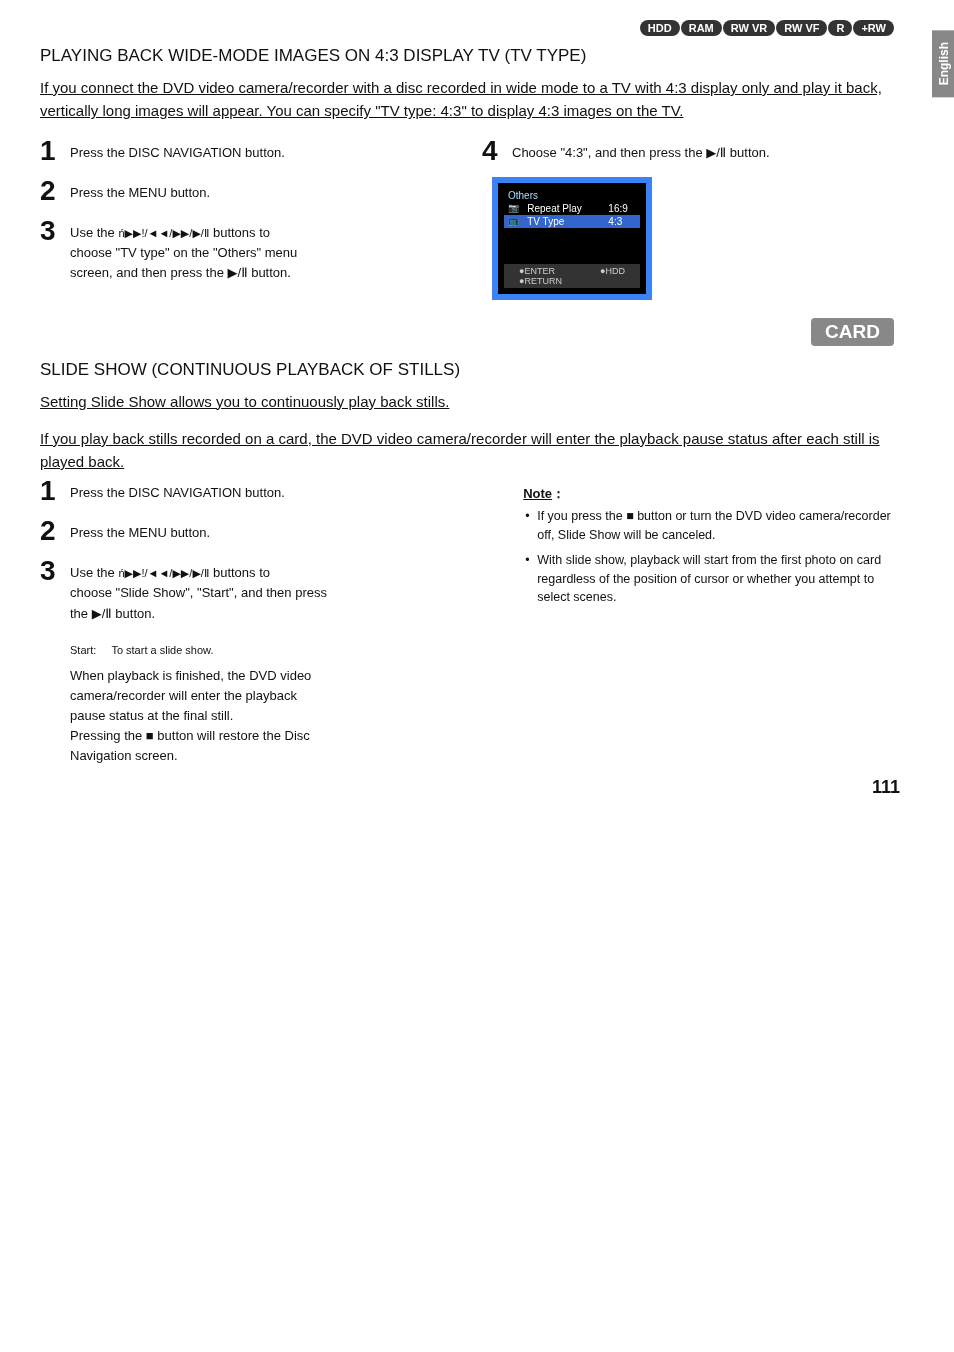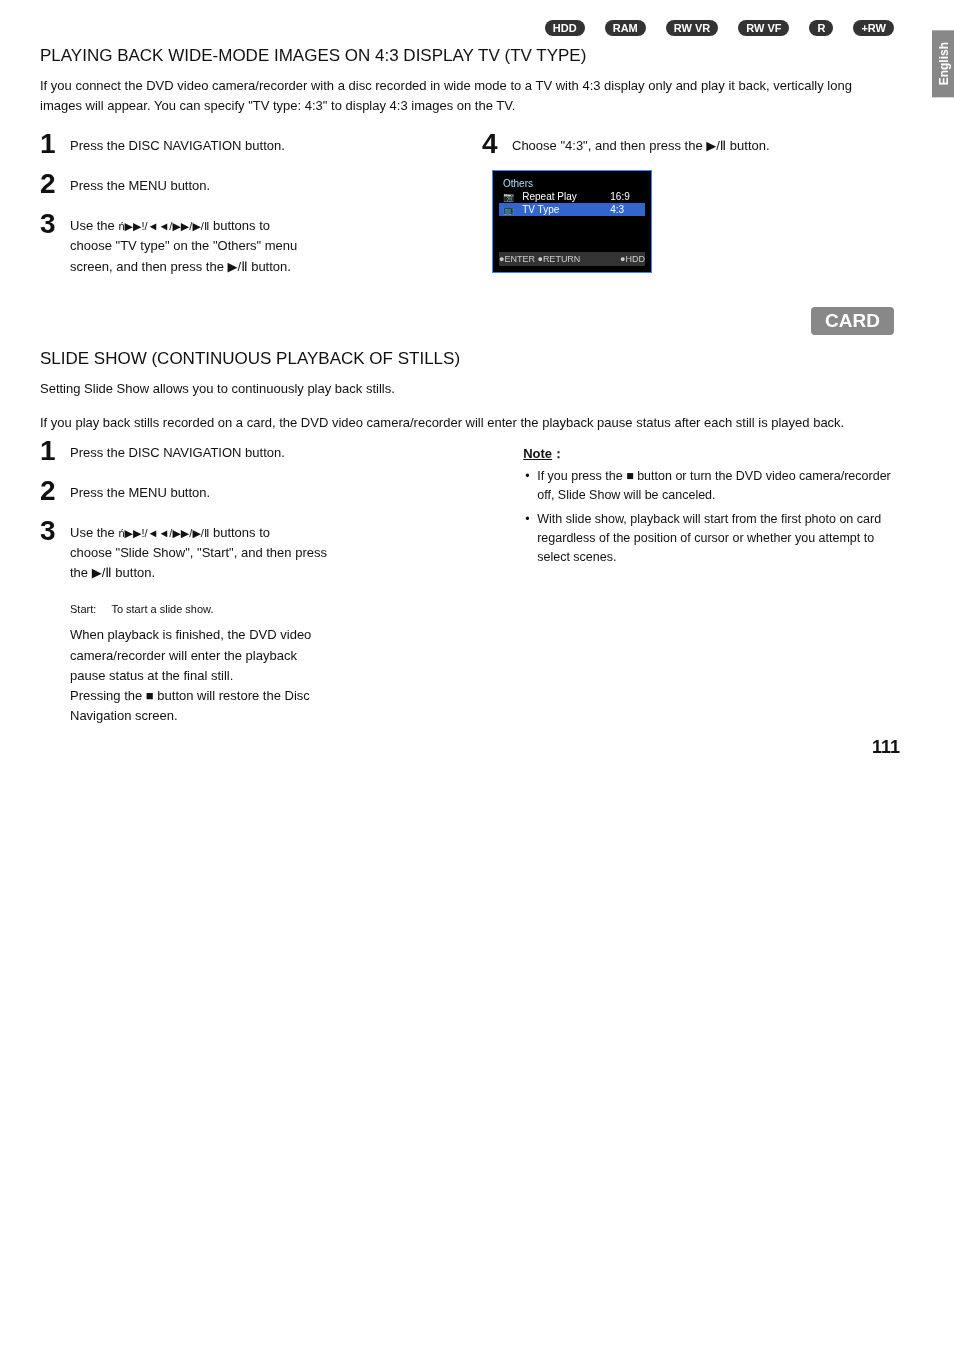--- a/index.html
+++ b/index.html
@@ -15,21 +15,21 @@
 
     .page-wrapper {
       padding: 20px 60px 40px 40px;
       position: relative;
     }
 
     
     .disc-badges {
       display: flex;
       justify-content: flex-end;
-      gap: 20px;
+      gap: 1px;
       margin-bottom: 10px;
     }
     .badge {
       background: #333;
       color: #fff;
       font-size: 11px;
       font-weight: bold;
       padding: 2px 8px;
       border-radius: 10px;
     }
@@ -53,23 +53,24 @@
     
     .section-title {
       font-size: 17px;
       font-weight: normal;
       margin-bottom: 10px;
       margin-top: 6px;
     }
 
     
     .intro-text {
-      font-size: 13px;
+      font-size: 15px;
       line-height: 1.55;
       margin-bottom: 14px;
+      text-decoration: underline;
     }
 
     
     .steps-layout {
       display: flex;
       gap: 30px;
       margin-bottom: 10px;
     }
     .steps-left {
       flex: 1;
@@ -100,21 +101,21 @@
       text-align: right;
     }
     .step-text-block {
       font-size: 13px;
       padding-top: 6px;
       line-height: 1.55;
     }
 
     
     .tv-menu-image {
-      border: 1px solid #3b82f6;
+      border: 6px solid #3b82f6;
       background: #000;
       width: 160px;
       padding: 6px;
       margin-top: 30px;
       font-size: 10px;
       color: #fff;
     }
     .tv-menu-image table {
       width: 100%;
       border-collapse: collapse;
@@ -129,21 +130,21 @@
       font-size: 10px;
       padding: 1px 4px;
     }
     .tv-menu-row {
       color: #fff;
     }
     .tv-menu-bar {
       display: flex;
       justify-content: space-between;
       background: #333;
-      padding: 2px 0;
+      padding: 2px 15px;
       margin-top: 4px;
       font-size: 9px;
       color: #ccc;
     }
     .tv-menu-value {
       color: #ff9;
     }
 
     
     .card-badge {

